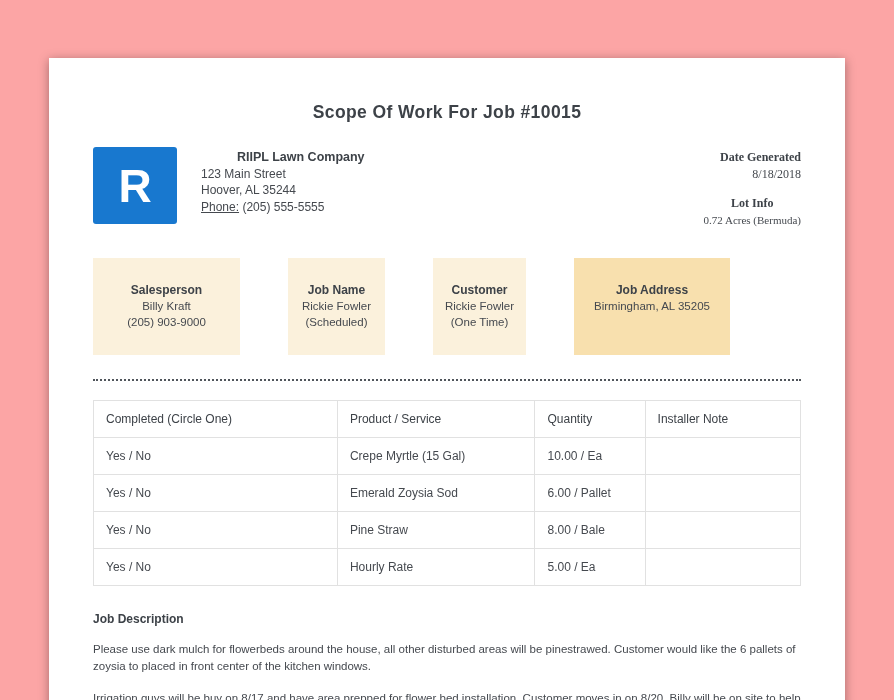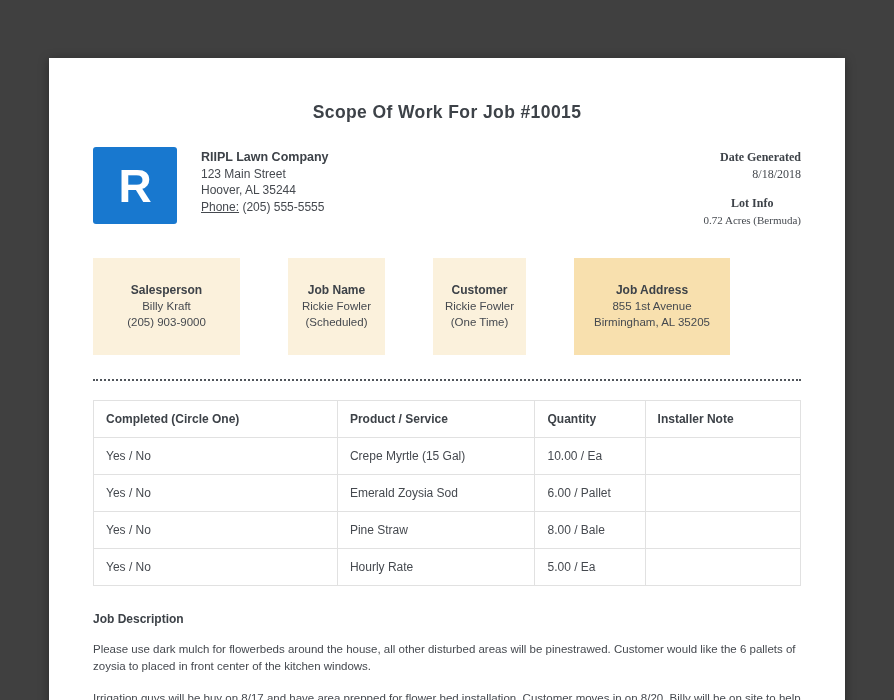--- a/index.html
+++ b/index.html
@@ -5,21 +5,21 @@
   * { margin:0; padding:0; box-sizing:border-box; }
   html,body { width:894px; height:700px; }
   body {
     font-family: "Liberation Sans", sans-serif;
     background:#5a5f66;
     overflow:hidden;
   }
   .viewport {
     position:relative;
     width:894px; height:700px;
-    background:#404040;
+    background:#fca5a5;
     overflow:hidden;
   }
   .page {
     position:absolute;
     left:49px; top:58px;
     width:796px; height:780px;
     background:#ffffff;
     box-shadow:0 2px 10px rgba(0,0,0,0.35);
     padding:0 44px;
     color:#4a4e54;
@@ -56,20 +56,21 @@
     margin-left:24px;
     font-size:12px;
     line-height:16.5px;
     color:#45494f;
     padding-top:2px;
   }
   .company-block .co-name {
     font-weight:bold;
     font-size:12.5px;
     color:#3d4248;
+    margin-left:36px;
   }
   .underline { text-decoration:underline; }
   .meta-block {
     margin-left:auto;
     text-align:right;
     font-size:12px;
     line-height:16.5px;
     color:#45494f;
     padding-top:2px;
     font-family:Liberation Serif, serif;
@@ -117,21 +118,21 @@
   }
   .work-table th, .work-table td {
     border:1px solid #e1e1e1;
     height:37px;
     padding:0 12px;
     text-align:left;
     font-size:12px;
     vertical-align:middle;
   }
   .work-table th {
-    font-weight:bold;
+    font-weight:normal;
     color:#3d4248;
   }
   .work-table td { color:#45494f; }
   .tcol-1 { width:237px; }
   .tcol-2 { width:192px; }
   .tcol-3 { width:107px; }
   .tcol-4 { width:151px; }
   .job-desc { margin-top:26px; }
   .job-desc .heading {
     font-weight:bold;
@@ -185,21 +186,20 @@
         <div>Rickie Fowler</div>
         <div>(Scheduled)</div>
       </div>
       <div class="band-col col-3">
         <div class="band-label">Customer</div>
         <div>Rickie Fowler</div>
         <div>(One Time)</div>
       </div>
       <div class="band-col col-4 highlight">
         <div class="band-label">Job Address</div>
-        <div>855 1st Avenue</div>
         <div>Birmingham, AL 35205</div>
       </div>
     </div>
 
     <div class="dashed-divider"></div>
 
     <table class="work-table">
       <thead>
         <tr>
           <th class="tcol-1">Completed (Circle One)</th>

